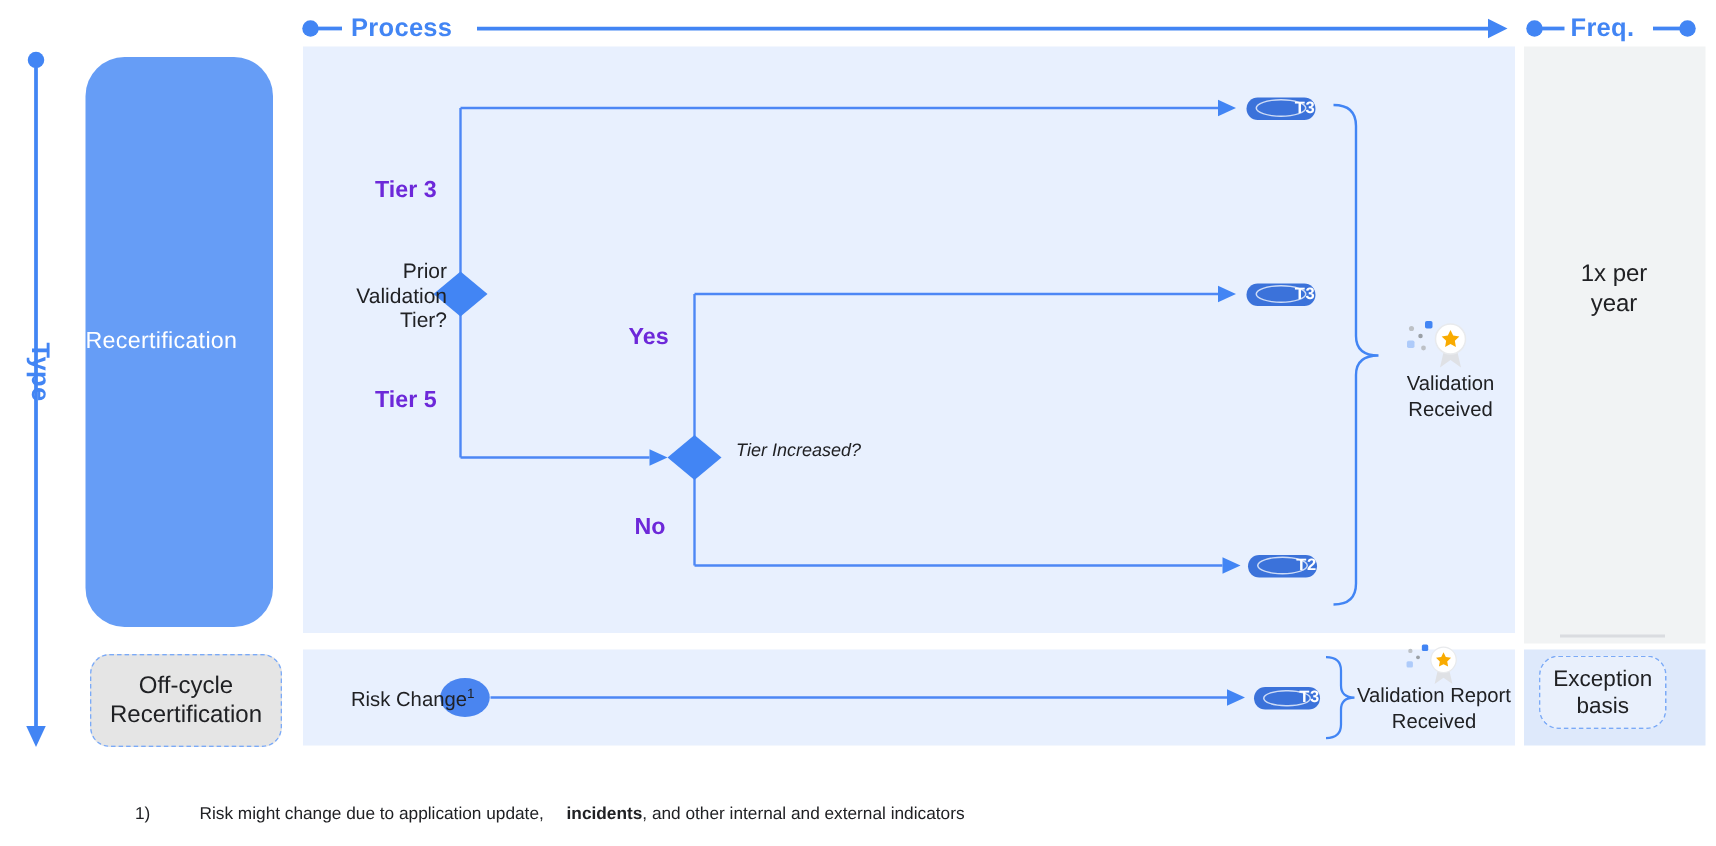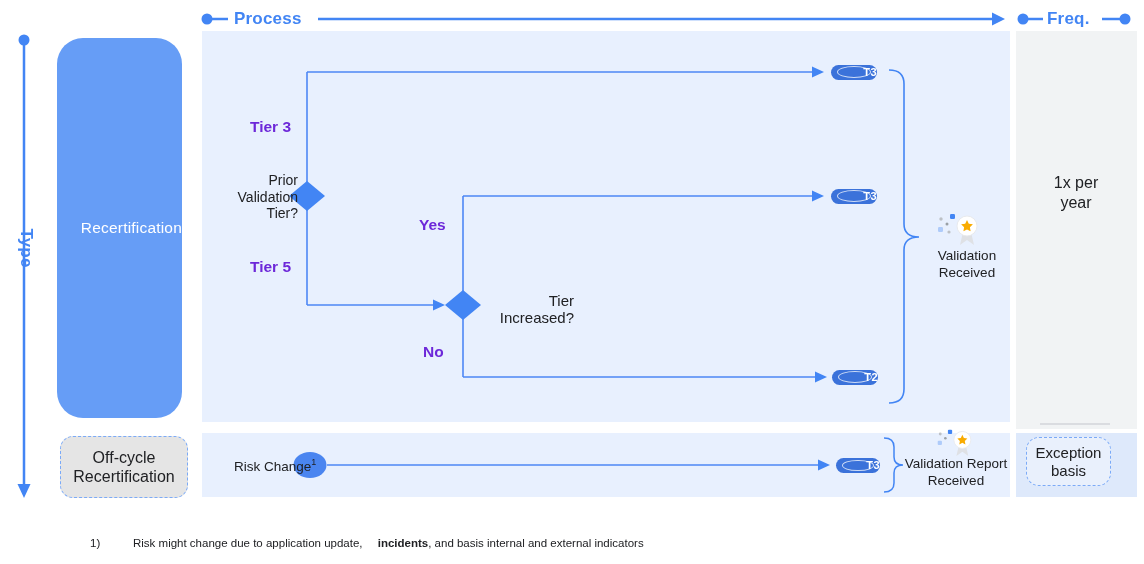--- a/index.html
+++ b/index.html
@@ -13,21 +13,21 @@
   .panel-bluecell { background:#dee9fb; }
 
   svg.overlay { position:absolute; left:0; top:0; width:1144px; height:564px; pointer-events:none; z-index:3; }
 
   .txt { position:absolute; z-index:4; }
   .axis-label { color:#4285f4; font-weight:700; font-size:17px; letter-spacing:.2px; }
   .bold-label { font-weight:700; font-size:15.5px; color:#6d28d9; }
   .plain-label { font-size:14px; color:#202124; line-height:16.5px; text-align:right; }
 
   .rect-box { position:absolute; left:57px; top:38px; width:125px; height:380px;
-    background:#669df6; border-radius:26px; display:flex; align-items:center; justify-content:flex-end; z-index:2; }
+    background:#669df6; border-radius:26px; display:flex; align-items:center; justify-content:flex-start; z-index:2; }
   .rect-box span { color:#fff; font-size:15.5px; font-weight:500; letter-spacing:.2px; }
 
   .dashed-box { position:absolute; border:1.6px dashed #7baaf7; border-radius:13px;
     display:flex; align-items:center; justify-content:center; text-align:center; z-index:4; }
   .offcycle-box { left:60px; top:436px; width:128px; height:62px; background:#e5e5e5;
     font-size:16px; line-height:19px; color:#202124; }
   .exception-box { left:1026px; top:437px; width:85px; height:49px; background:rgba(255,255,255,.35);
     font-size:15px; line-height:18px; color:#202124; }
 
   .pill { position:absolute; z-index:4; background:#3b72da; border-radius:9px;
@@ -135,21 +135,21 @@
 
   <div class="txt axis-label" style="left:234px; top:9px;">Process</div>
   <div class="txt axis-label" style="left:1047px; top:9px;">Freq.</div>
   <div class="txt axis-label type-label">Type</div>
 
   <div class="txt bold-label" style="left:250px; top:118px;">Tier 3</div>
   <div class="txt plain-label" style="left:208px; top:172px; width:90px;">Prior Validation Tier?</div>
   <div class="txt bold-label" style="left:250px; top:258px;">Tier 5</div>
   <div class="txt bold-label" style="left:419px; top:216px;">Yes</div>
   <div class="txt bold-label" style="left:423px; top:343px;">No</div>
-  <div class="txt plain-label" style="left:482px; top:292px; width:92px; font-size:15px; line-height:17px;">Tier Increased?</div>
+  <div class="txt plain-label" style="left:482px; top:292px; width:92px; font-size:12px; line-height:17px;font-style:italic;">Tier Increased?</div>
 
   <div class="pill pill-lg" style="left:831px; top:64.5px;">
     <span>T3</span>
   </div>
   <div class="pill pill-lg" style="left:831px; top:188.5px;">
     <span>T3</span>
   </div>
   <div class="pill pill-lg" style="left:832px; top:369.5px;">
     <span>T2</span>
   </div>
@@ -161,16 +161,16 @@
   <div class="txt outcome-text" style="left:922px; top:248px; width:90px;">Validation Received</div>
 
   <div class="txt freq-text" style="left:1044px; top:173px; width:64px;">1x per year</div>
 
   <div class="txt" style="left:210px; top:457px; font-size:13.5px;margin-left:24px;">
     <span>Risk Change</span><sup>1</sup>
   </div>
 
   <div class="footnote fn-num">1)</div>
   <div class="footnote fn-body">
-    <span>Risk might change due to application update, </span><b>incidents</b><span>, and basis internal and external indicators</span>
+    <span>Risk might change due to application update, </span><b>incidents</b><span>, and other internal and external indicators</span>
   </div>
 
 </div>
 
 </body></html>

